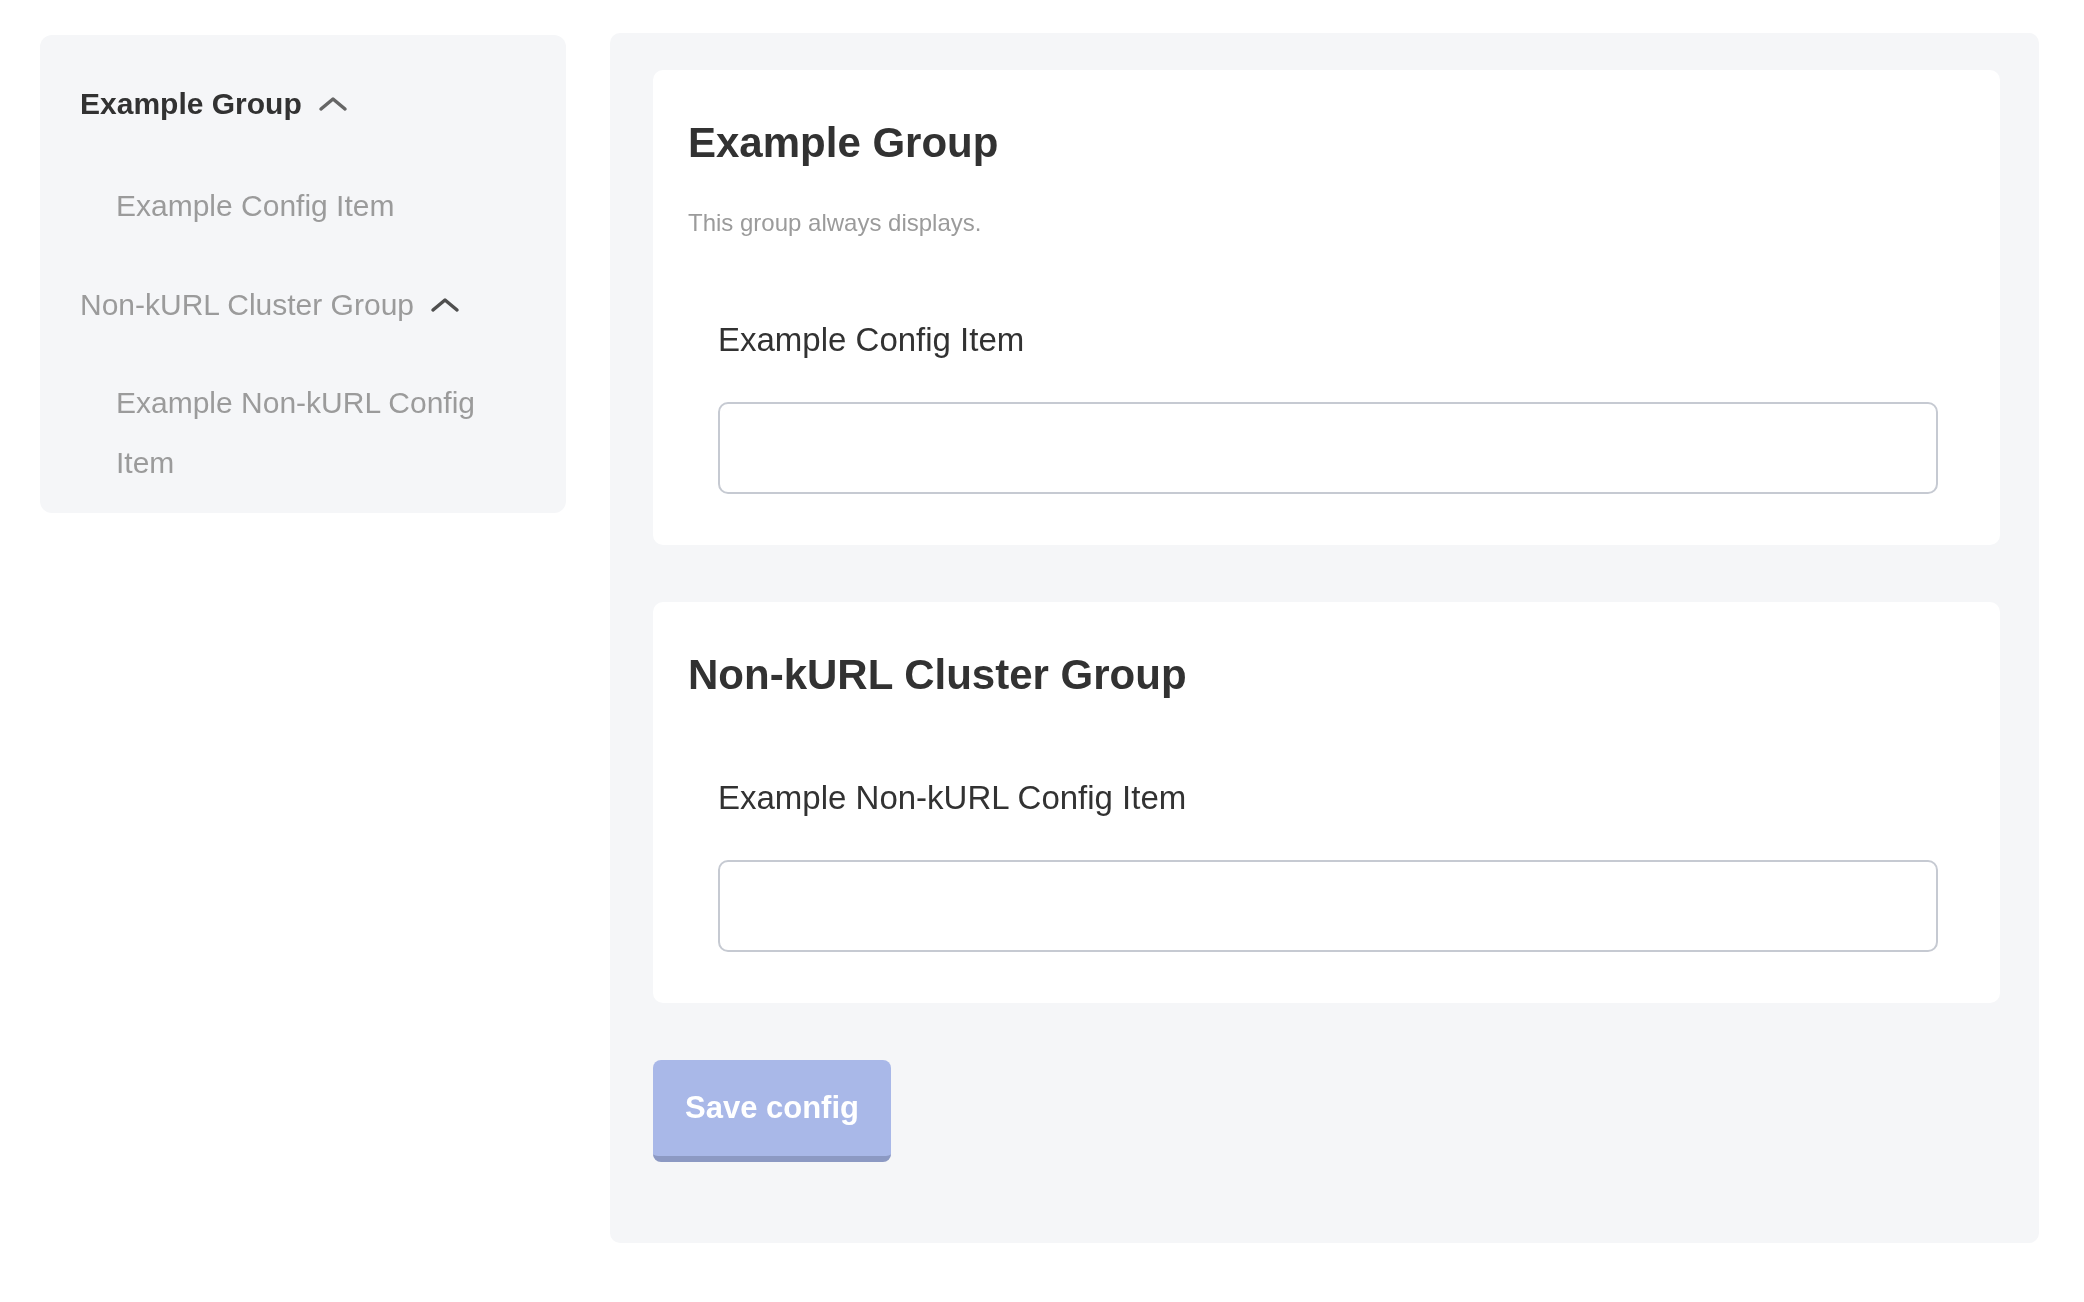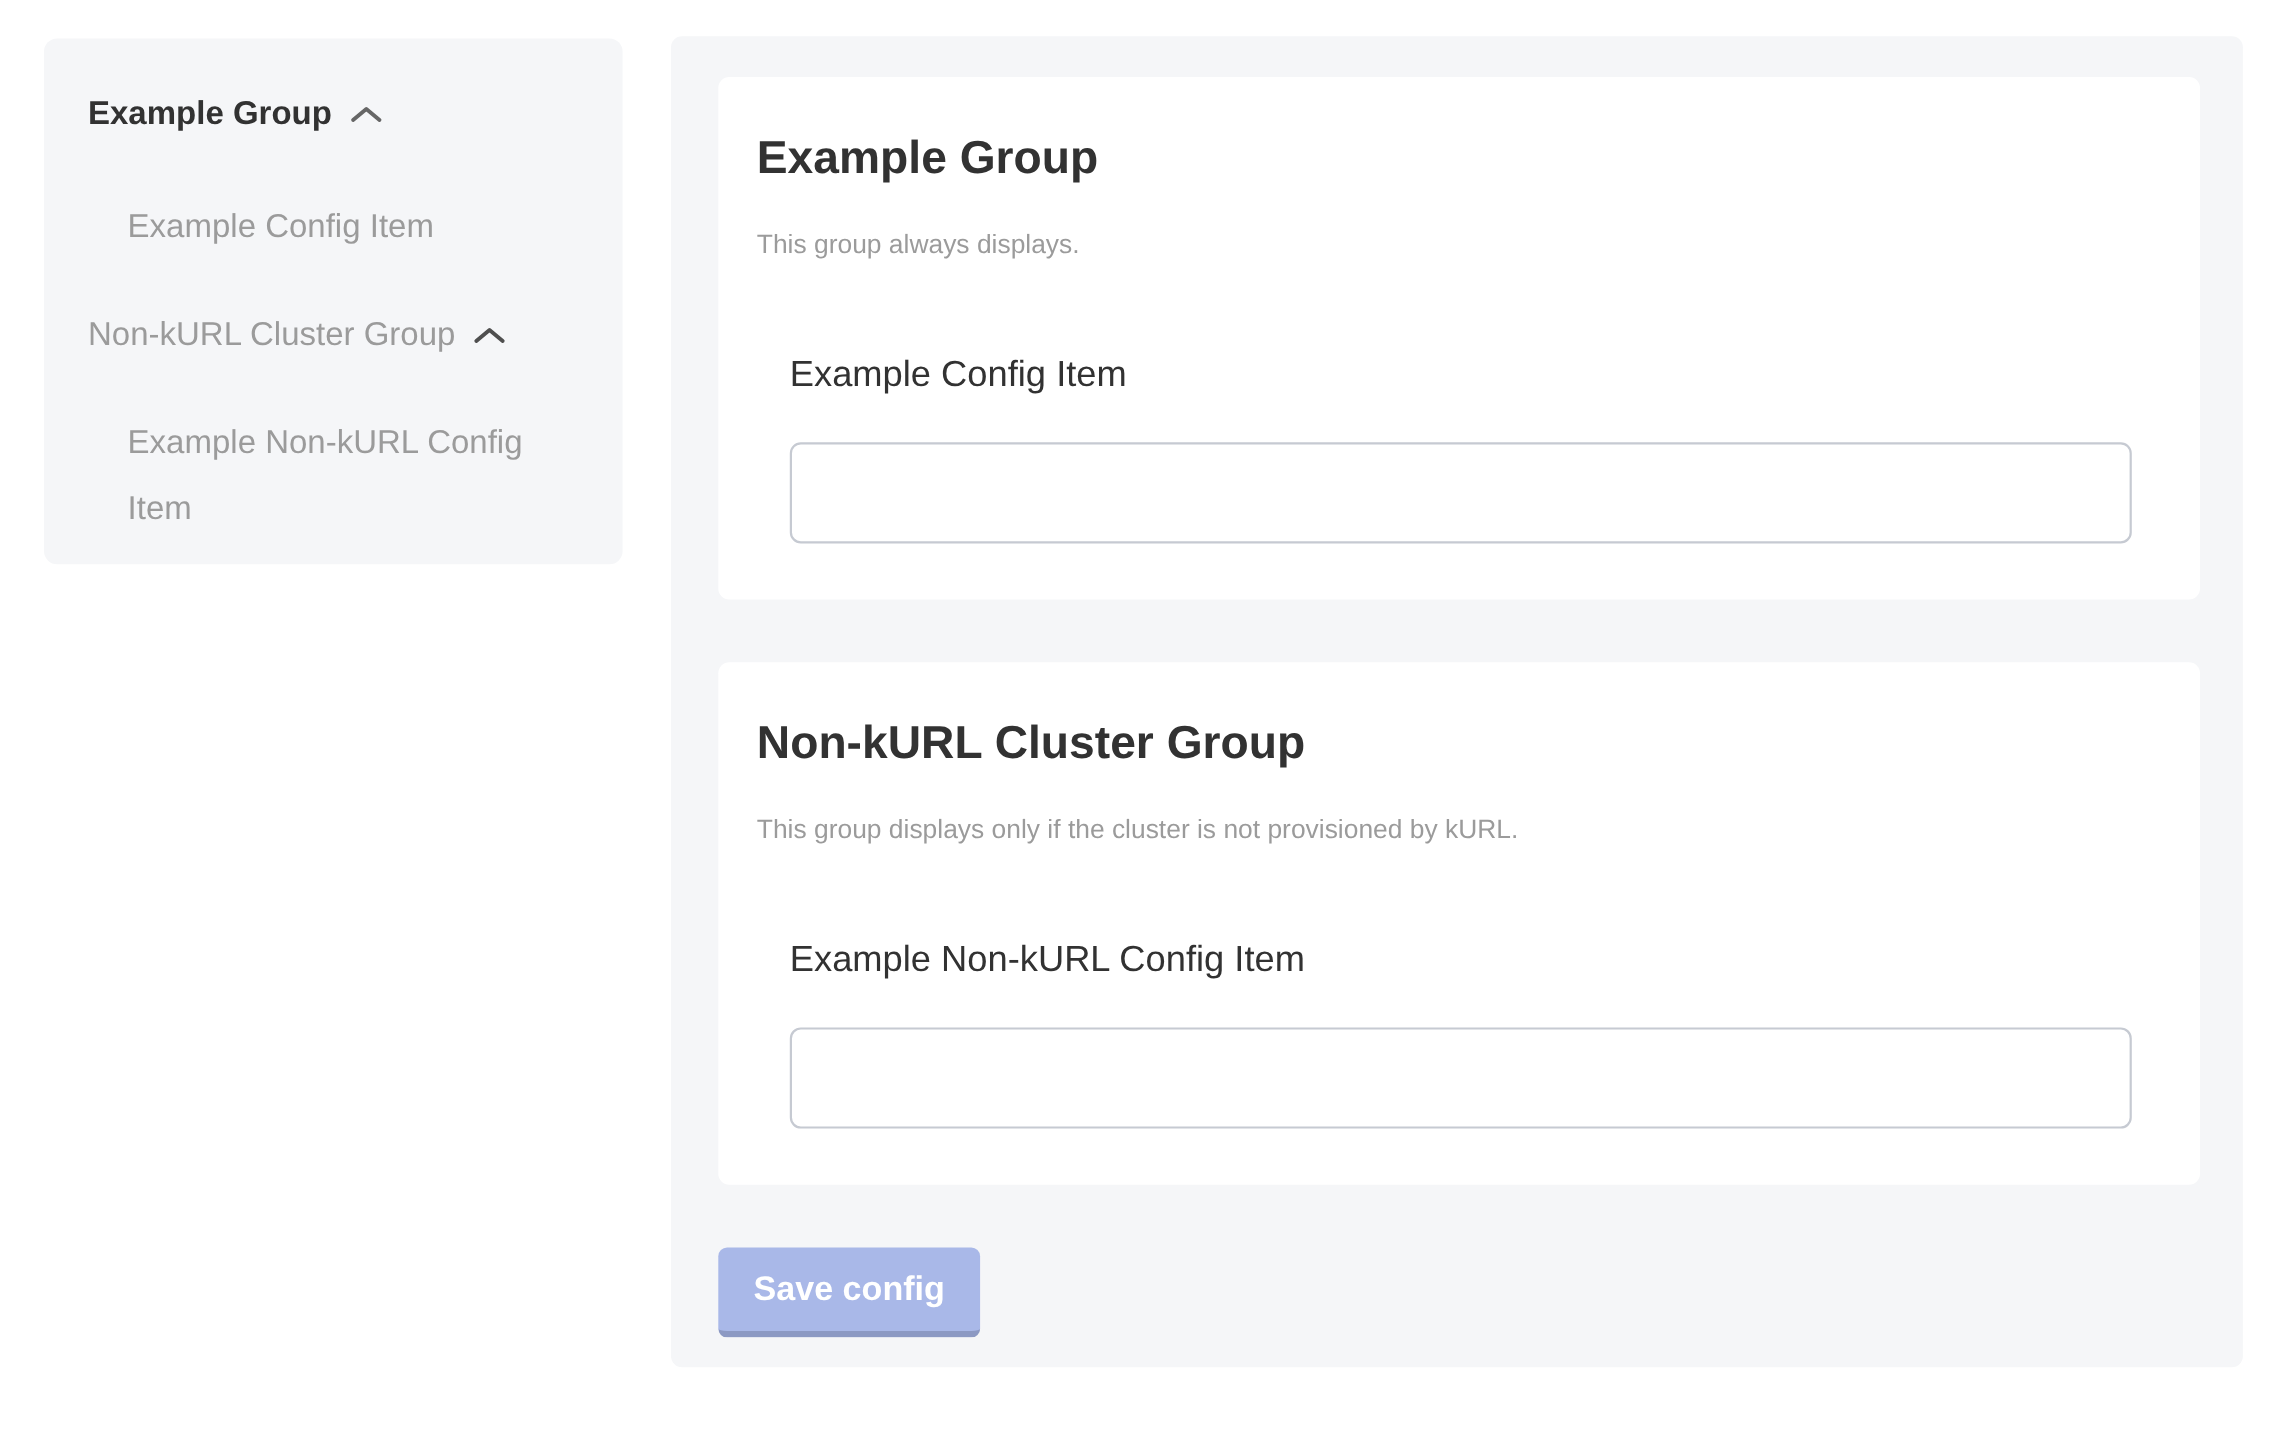--- a/index.html
+++ b/index.html
@@ -66,21 +66,21 @@
     font-size:33px;line-height:44px;font-weight:500;color:var(--text-dark);
   }
   .config-item-input{
     display:block;width:100%;height:92px;margin-top:40px;
     border:2px solid var(--input-border);border-radius:10px;
     background:#ffffff;font-size:30px;padding:0 24px;
     font-family:inherit;color:var(--text-dark);outline:none;
   }
   .save-btn{
     display:block;margin-top:51px;
-    width:238px;height:82px;
+    width:238px;height:102px;
     background:var(--save-button-bg);
     border:none;border-bottom:6px solid var(--save-button-edge);
     border-radius:8px;
     color:var(--save-button-text);
     font-family:inherit;font-weight:700;font-size:31px;
     text-align:center;cursor:default;
   }
 </style>
 </head>
 <body>
@@ -117,21 +117,20 @@
     <h2 class="card-title">Example Group</h2>
     <p class="card-desc">This group always displays.</p>
     <div class="config-item">
       <div class="config-item-label">Example Config Item</div>
       <input type="text" class="config-item-input" value="" style="">
     </div>
   </section>
 
   <section class="card">
     <h2 class="card-title">Non-kURL Cluster Group</h2>
-    <p class="card-desc">This group displays only if the cluster is not provisioned by kURL.</p>
     <div class="config-item">
       <div class="config-item-label">Example Non-kURL Config Item</div>
       <input type="text" class="config-item-input" value="" style="">
     </div>
   </section>
 
   <button class="save-btn">Save config</button>
 
 </main>
 

